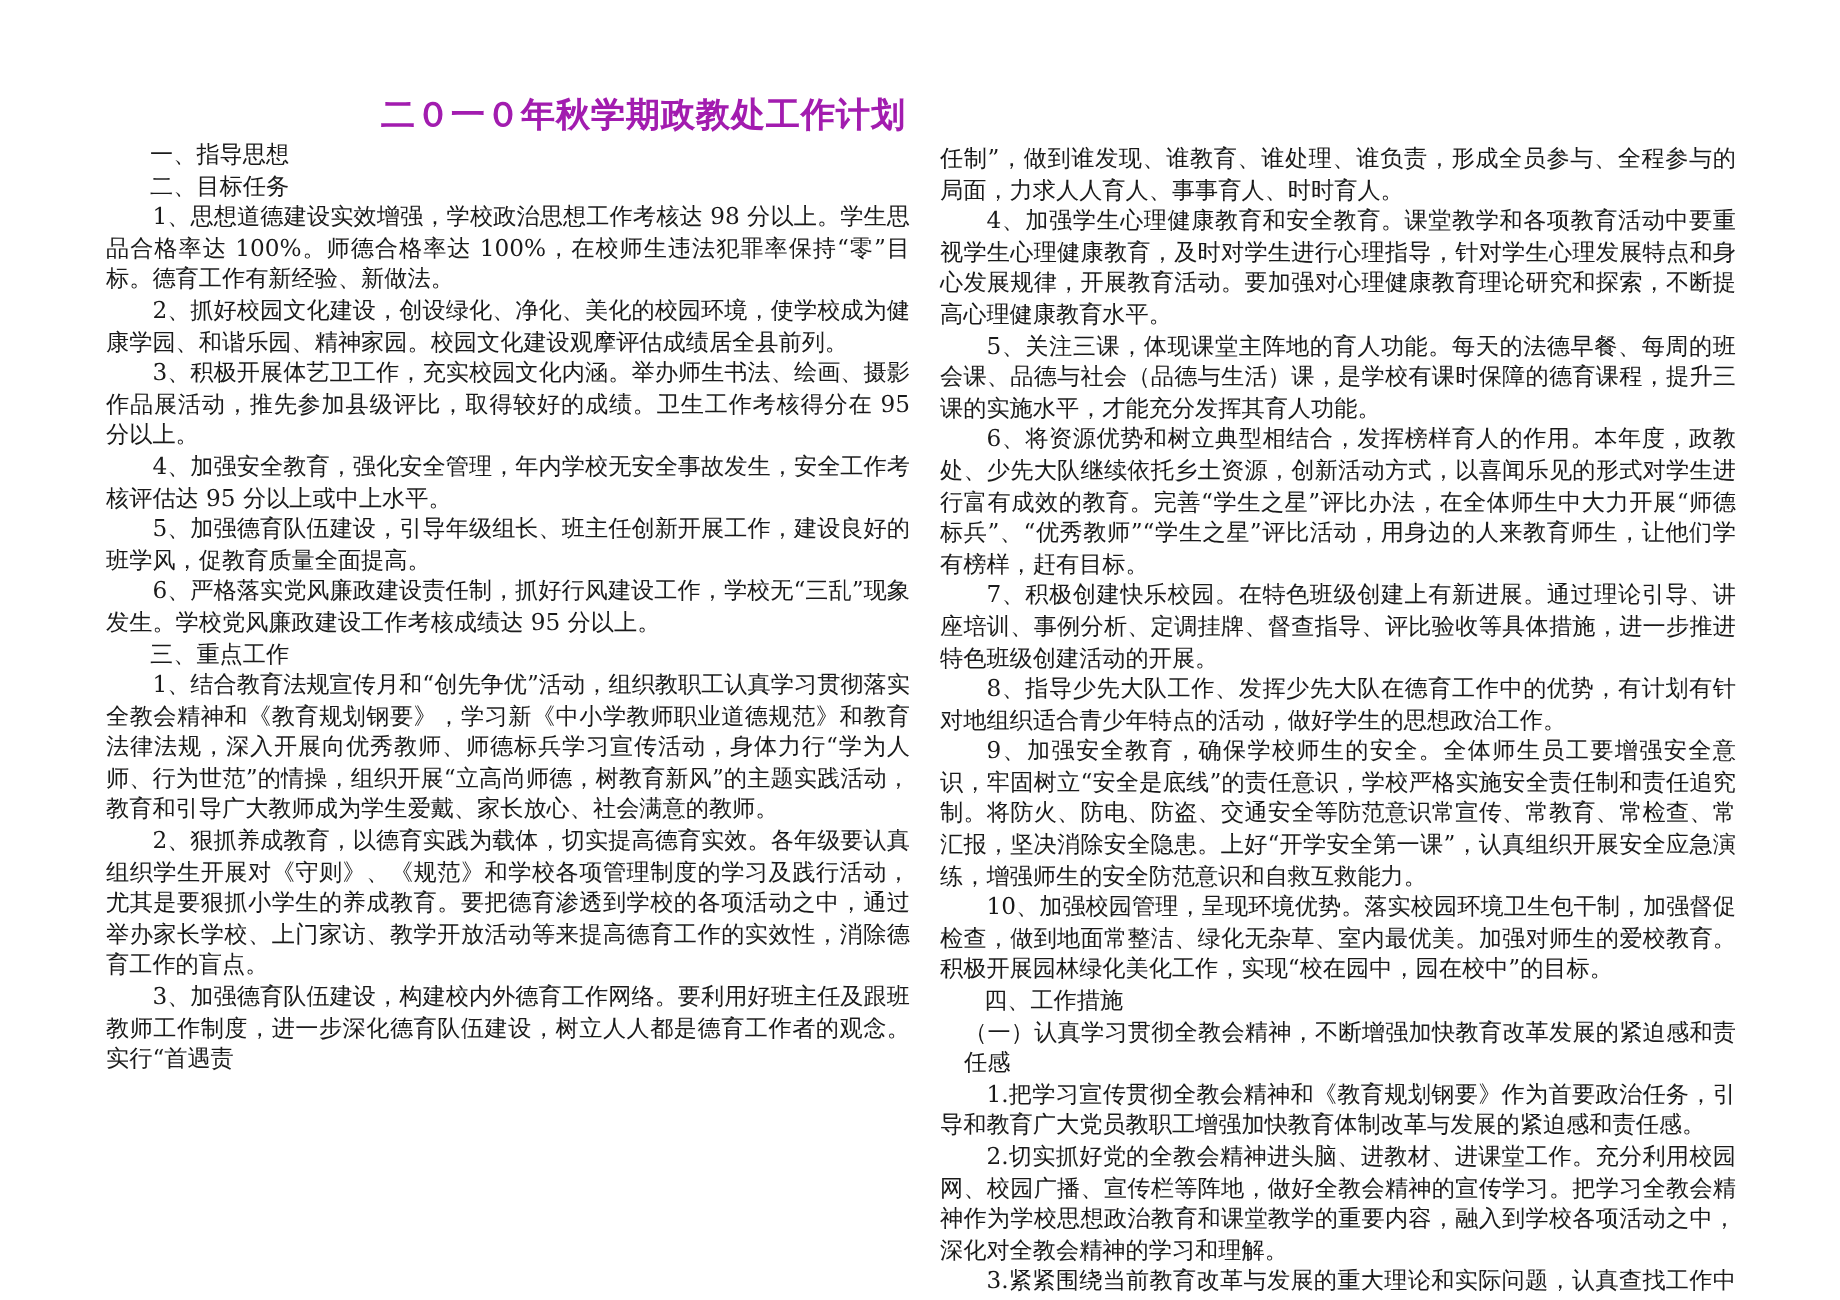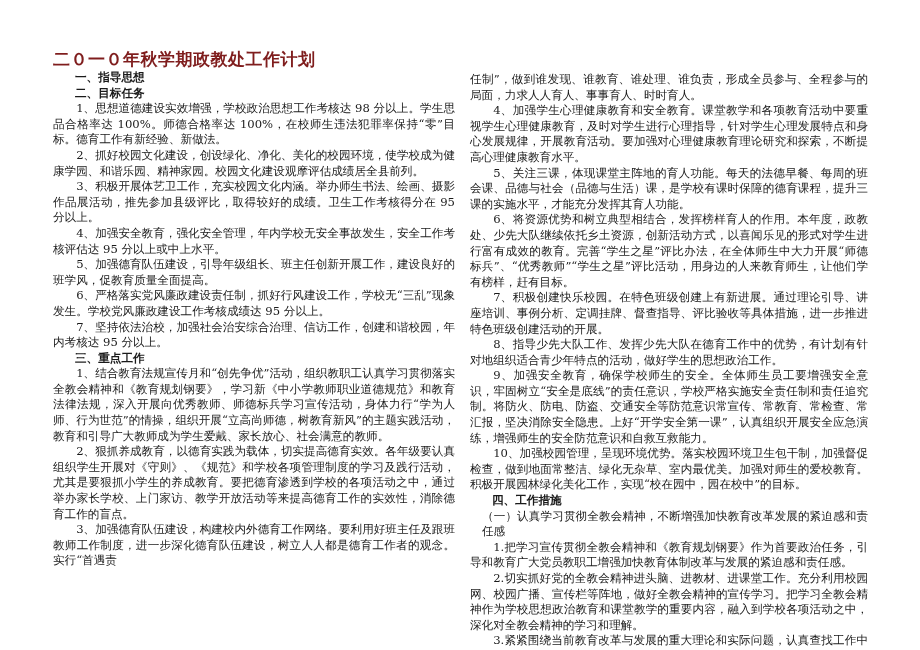--- a/index.html
+++ b/index.html
@@ -1,25 +1,25 @@
 <!DOCTYPE html>
 <html><head>
 <meta charset="utf-8">
 <style>
   html, body { margin: 0; padding: 0; background: #ffffff; }
   body { width: 920px; height: 650px; position: relative; overflow: hidden;
          font-family: "DejaVu Serif", "Liberation Serif", serif; color: #1a1a1a; }
   .page { position: absolute; left: 0; top: 0; width: 920px; height: 650px; background: #fff; }
-  .title { position: absolute; left: 53px; width: 400px; top: 49px; text-align: left;
-           font-family: Liberation Serif, serif; font-weight: bold;
-           font-size: 17px; line-height: 22px; letter-spacing: 0.5px; color: #7f1d1d; }
+  .title { position: absolute; left: 53px; width: 400px; top: 49px; text-align: right;
+           font-family: Liberation Mono, monospace; font-weight: bold;
+           font-size: 17px; line-height: 22px; letter-spacing: 0.5px; color: #a21caf; }
   .col { position: absolute; top: 0; font-size: 11.6px; line-height: 15.6px; text-align: justify; }
   .col-left { left: 53px; width: 402px; top: 70px; }
   .col-right { left: 470px; width: 398px; top: 72px; }
-  .h1 { font-family: "DejaVu Sans", "Liberation Sans", sans-serif; font-weight: bold;
+  .h1 { font-family: "DejaVu Sans", "Liberation Sans", sans-serif; font-weight: normal;
         padding-left: 22px; margin: 0; font-size: 11.6px; }
   .h2 { font-family: "DejaVu Sans", "Liberation Sans", sans-serif; font-weight: normal;
         padding-left: 12px; margin: 0; font-size: 11.6px; }
   .p { margin: 0; text-indent: 2em; }
   .p.cont { text-indent: 0; }
 </style>
 </head>
 <body>
 
 <div class="page">
@@ -27,21 +27,20 @@
 
   <div class="col col-left">
     <p class="h1">一、指导思想</p>
     <p class="h1">二、目标任务</p>
     <p class="p">1、思想道德建设实效增强，学校政治思想工作考核达 98 分以上。学生思品合格率达 100%。师德合格率达 100%，在校师生违法犯罪率保持“零”目标。德育工作有新经验、新做法。</p>
     <p class="p">2、抓好校园文化建设，创设绿化、净化、美化的校园环境，使学校成为健康学园、和谐乐园、精神家园。校园文化建设观摩评估成绩居全县前列。</p>
     <p class="p">3、积极开展体艺卫工作，充实校园文化内涵。举办师生书法、绘画、摄影作品展活动，推先参加县级评比，取得较好的成绩。卫生工作考核得分在 95 分以上。</p>
     <p class="p">4、加强安全教育，强化安全管理，年内学校无安全事故发生，安全工作考核评估达 95 分以上或中上水平。</p>
     <p class="p">5、加强德育队伍建设，引导年级组长、班主任创新开展工作，建设良好的班学风，促教育质量全面提高。</p>
     <p class="p">6、严格落实党风廉政建设责任制，抓好行风建设工作，学校无“三乱”现象发生。学校党风廉政建设工作考核成绩达 95 分以上。</p>
-    <p class="p">7、坚持依法治校，加强社会治安综合治理、信访工作，创建和谐校园，年内考核达 95 分以上。</p>
     <p class="h1">三、重点工作</p>
     <p class="p">1、结合教育法规宣传月和“创先争优”活动，组织教职工认真学习贯彻落实全教会精神和《教育规划钢要》，学习新《中小学教师职业道德规范》和教育法律法规，深入开展向优秀教师、师德标兵学习宣传活动，身体力行“学为人师、行为世范”的情操，组织开展“立高尚师德，树教育新风”的主题实践活动，教育和引导广大教师成为学生爱戴、家长放心、社会满意的教师。</p>
     <p class="p">2、狠抓养成教育，以德育实践为载体，切实提高德育实效。各年级要认真组织学生开展对《守则》、《规范》和学校各项管理制度的学习及践行活动，尤其是要狠抓小学生的养成教育。要把德育渗透到学校的各项活动之中，通过举办家长学校、上门家访、教学开放活动等来提高德育工作的实效性，消除德育工作的盲点。</p>
     <p class="p">3、加强德育队伍建设，构建校内外德育工作网络。要利用好班主任及跟班教师工作制度，进一步深化德育队伍建设，树立人人都是德育工作者的观念。实行“首遇责</p>
   </div>
 
   <div class="col col-right">
     <p class="p cont">任制”，做到谁发现、谁教育、谁处理、谁负责，形成全员参与、全程参与的局面，力求人人育人、事事育人、时时育人。</p>
     <p class="p">4、加强学生心理健康教育和安全教育。课堂教学和各项教育活动中要重视学生心理健康教育，及时对学生进行心理指导，针对学生心理发展特点和身心发展规律，开展教育活动。要加强对心理健康教育理论研究和探索，不断提高心理健康教育水平。</p>
     <p class="p">5、关注三课，体现课堂主阵地的育人功能。每天的法德早餐、每周的班会课、品德与社会（品德与生活）课，是学校有课时保障的德育课程，提升三课的实施水平，才能充分发挥其育人功能。</p>

